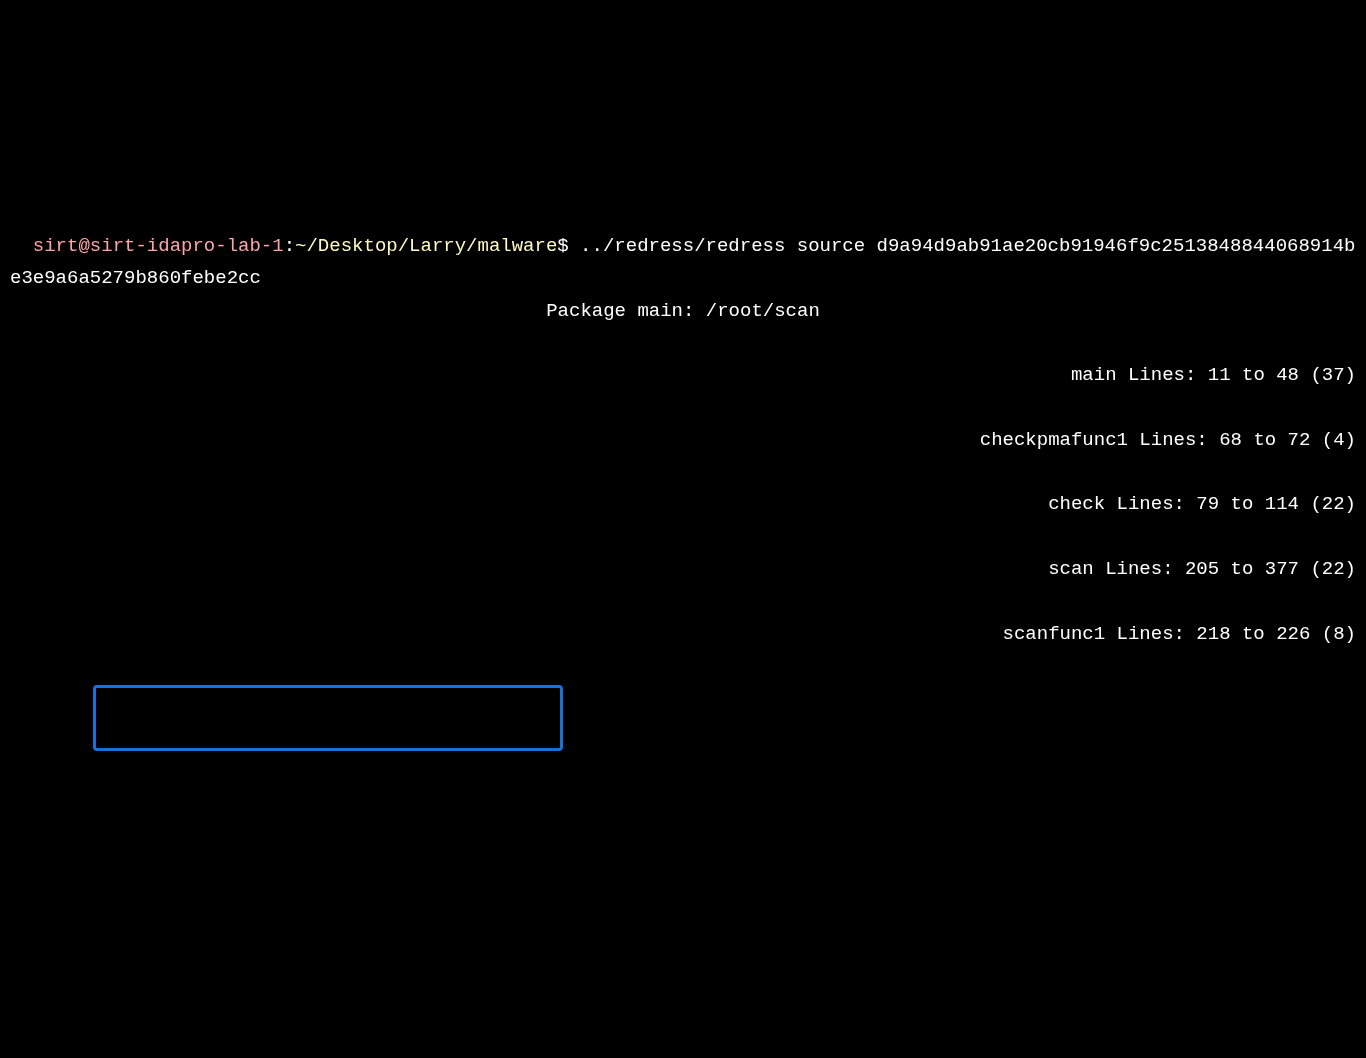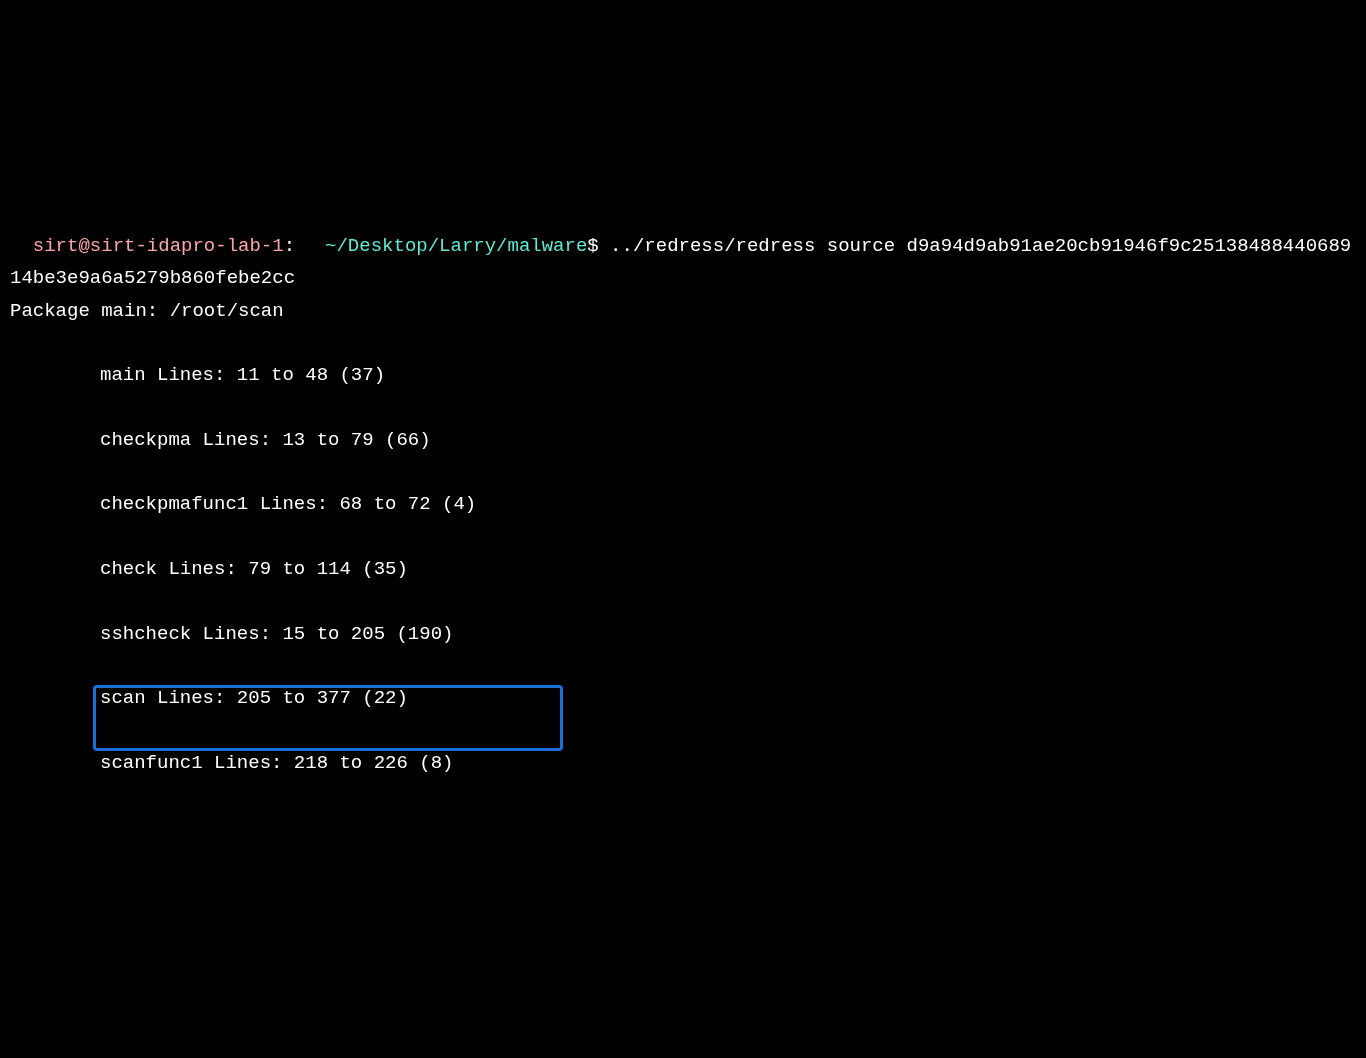--- a/index.html
+++ b/index.html
@@ -15,50 +15,48 @@
       line-height: 1.7;
       padding: 4px 10px;
       width: 1366px;
       height: 1058px;
       overflow: hidden;
       white-space: pre-wrap;
       word-break: break-all;
     }
     .prompt-user { color: #fca5a5; }
     .prompt-colon { color: #ffffff; }
-    .prompt-path { color: #5eead4; margin-left: 30px; }
+    .prompt-path { color: #fef9c3; }
     .prompt-dollar { color: #ffffff; }
     .cmd { color: #ffffff; }
-    .out { color: #ffffff; display: block; }
+    .out { color: #ffffff; display: block; text-align: center; }
     .file-hdr { color: #ffffff; }
-    .func-line { padding-left: 90px; display: block; position: relative; }
+    .func-line { padding-left: 90px; display: block; position: relative; text-align: right; }
     .highlight-box {
       position: absolute;
       border: 3px solid #1b6fd8;
       border-radius: 4px;
       pointer-events: none;
       z-index: 5;
     }
     .terminal { position: relative; }
   </style>
 </head>
 <body>
 
 
 
 <div class="terminal">
   <div class="highlight-box" style="top:552px;left:83px;width:470px;height:66px;"></div>
 
   <span><span class="prompt-user">sirt@sirt-idapro-lab-1</span><span class="prompt-colon">:</span><span class="prompt-path">~/Desktop/Larry/malware</span><span class="prompt-dollar">$</span><span class="cmd"> ../redress/redress source d9a94d9ab91ae20cb91946f9c2513848844068914be3e9a6a5279b860febe2cc</span></span>
 <span class="out">Package main: /root/scan</span>
 <span class="func-line">main Lines: 11 to 48 (37)</span>
-<span class="func-line">checkpma Lines: 13 to 79 (66)</span>
 <span class="func-line">checkpmafunc1 Lines: 68 to 72 (4)</span>
-<span class="func-line">check Lines: 79 to 114 (35)</span>
-<span class="func-line">sshcheck Lines: 15 to 205 (190)</span>
+<span class="func-line">check Lines: 79 to 114 (22)</span>
 <span class="func-line">scan Lines: 205 to 377 (22)</span>
 <span class="func-line">scanfunc1 Lines: 218 to 226 (8)</span>
 
 
 
 
 
 
 
 

